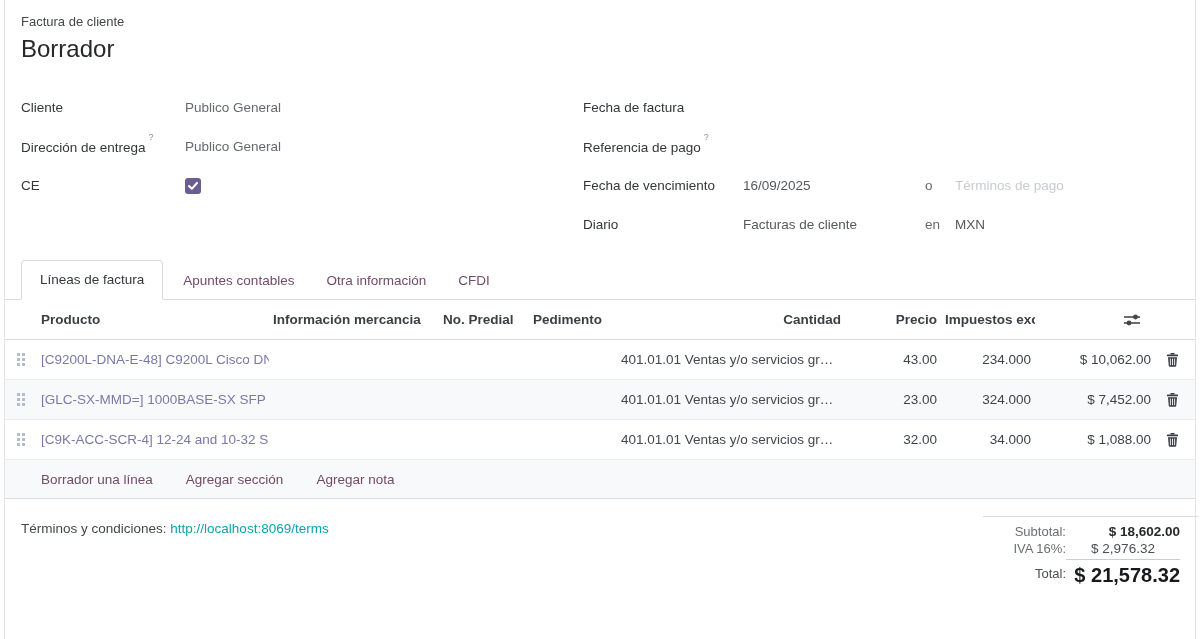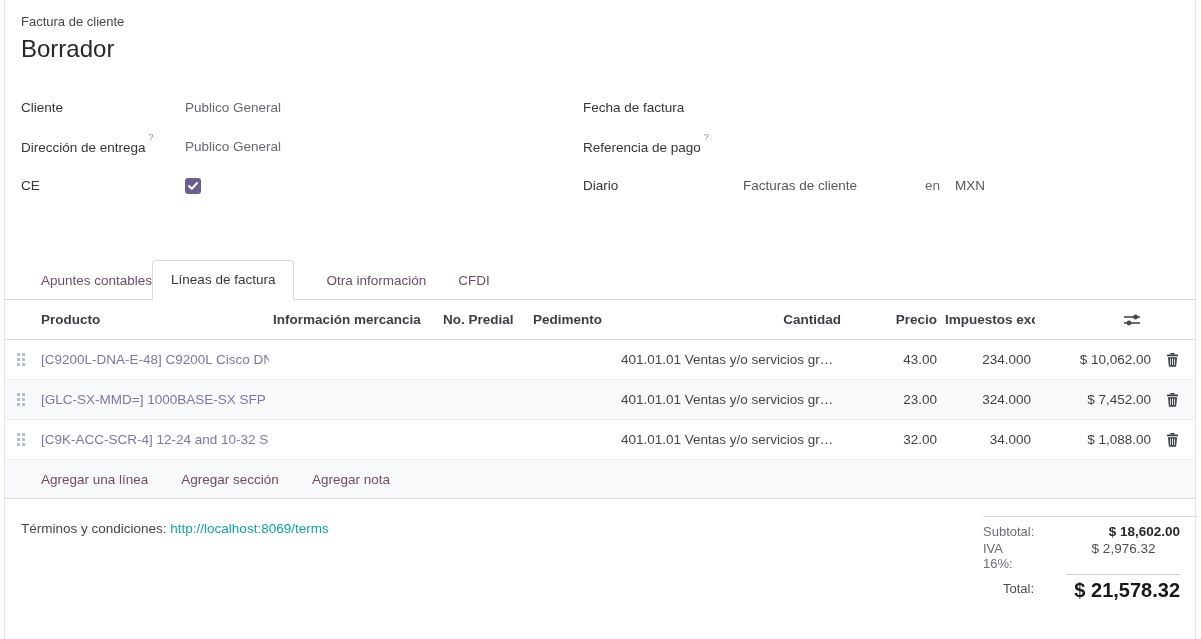--- a/index.html
+++ b/index.html
@@ -52,21 +52,21 @@
   .colsbtn{display:flex;justify-content:flex-end;padding-right:14px;cursor:pointer;}
 
   .addrow{height:39px;background:#f8f9fa;border-bottom:1px solid #d9dbde;display:flex;align-items:center;padding-left:36px;box-sizing:border-box;}
   .addrow a{color:#714B67;text-decoration:none;margin-right:33px;cursor:pointer;}
 
   
   .terms{position:absolute;top:521px;left:16px;font-size:13.5px;color:#43474b;}
   .terms a{color:#0ea3ab;text-decoration:none;cursor:pointer;}
 
   .totals{position:absolute;top:516px;left:978px;width:215px;border-top:1px solid #d9dbde;padding-top:7px;box-sizing:border-box;}
-  .trow2{display:flex;justify-content:flex-end;align-items:baseline;padding-right:18px;margin-bottom:2px;gap:32px;}
+  .trow2{display:flex;justify-content:flex-end;align-items:baseline;padding-right:18px;margin-bottom:2px;}
   .tlabel{color:#6b6f74;font-size:13px;}
   .tval{width:114px;text-align:right;color:#26282b;font-size:13.5px;}
   .tval.bold{font-weight:bold;}
   .tval.normal{color:#4b4f54;font-weight:normal;text-align:center;}
   .trow2.total{margin-top:3px;}
   .trow2.total .tlabel{color:#4b4f54;align-self:center;}
   .trow2.total .tval{border-top:1px solid #c9ccd0;padding-top:4px;font-size:20px;font-weight:bold;color:#17191c;}
 </style>
 </head>
 <body>
@@ -100,30 +100,36 @@
   <div class="fields right">
     <div class="frow">
       <div class="flabel">Fecha de factura</div>
       <div class="fvalue"></div>
     </div>
     <div class="frow">
       <div class="flabel"><span>Referencia de pago</span><sup class="help-sup">?</sup></div>
       <div class="fvalue"></div>
     </div>
     <div class="frow">
+      <div class="flabel">Fecha de vencimiento</div>
+      <div class="fvalue dark w">16/09/2025</div>
+      <div class="connector">o</div>
+      <div class="fvalue placeholder">Términos de pago</div>
+    </div>
+    <div class="frow">
       <div class="flabel">Diario</div>
       <div class="fvalue dark w">Facturas de cliente</div>
       <div class="connector">en</div>
       <div class="fvalue dark">MXN</div>
     </div>
   </div>
 
   <div class="tabs">
+    <div class="tab active">Líneas de factura</div>
     <div class="tab inactive first">Apuntes contables</div>
-    <div class="tab active">Líneas de factura</div>
     <div class="tab inactive">Otra información</div>
     <div class="tab inactive">CFDI</div>
   </div>
 
   <div class="table">
     <div class="trow head">
       <div class="cell"></div>
       <div class="cell">Producto</div>
       <div class="cell">Información mercancia</div>
       <div class="cell">No. Predial</div>
@@ -246,21 +252,21 @@
             <g stroke="#fff" stroke-width="0.9">
               <line x1="4.4" y1="5.6" x2="4.4" y2="12.2"></line>
               <line x1="6.5" y1="5.6" x2="6.5" y2="12.2"></line>
               <line x1="8.6" y1="5.6" x2="8.6" y2="12.2"></line>
             </g>
           </svg>
       </div>
     </div>
 
     <div class="addrow">
-      <a>Agregar una línea</a>
+      <a>Borrador una línea</a>
       <a>Agregar sección</a>
       <a>Agregar nota</a>
     </div>
   </div>
 
   <div class="terms">
     <span>Términos y condiciones:</span>
     <a>http://localhost:8069/terms</a>
   </div>
 

